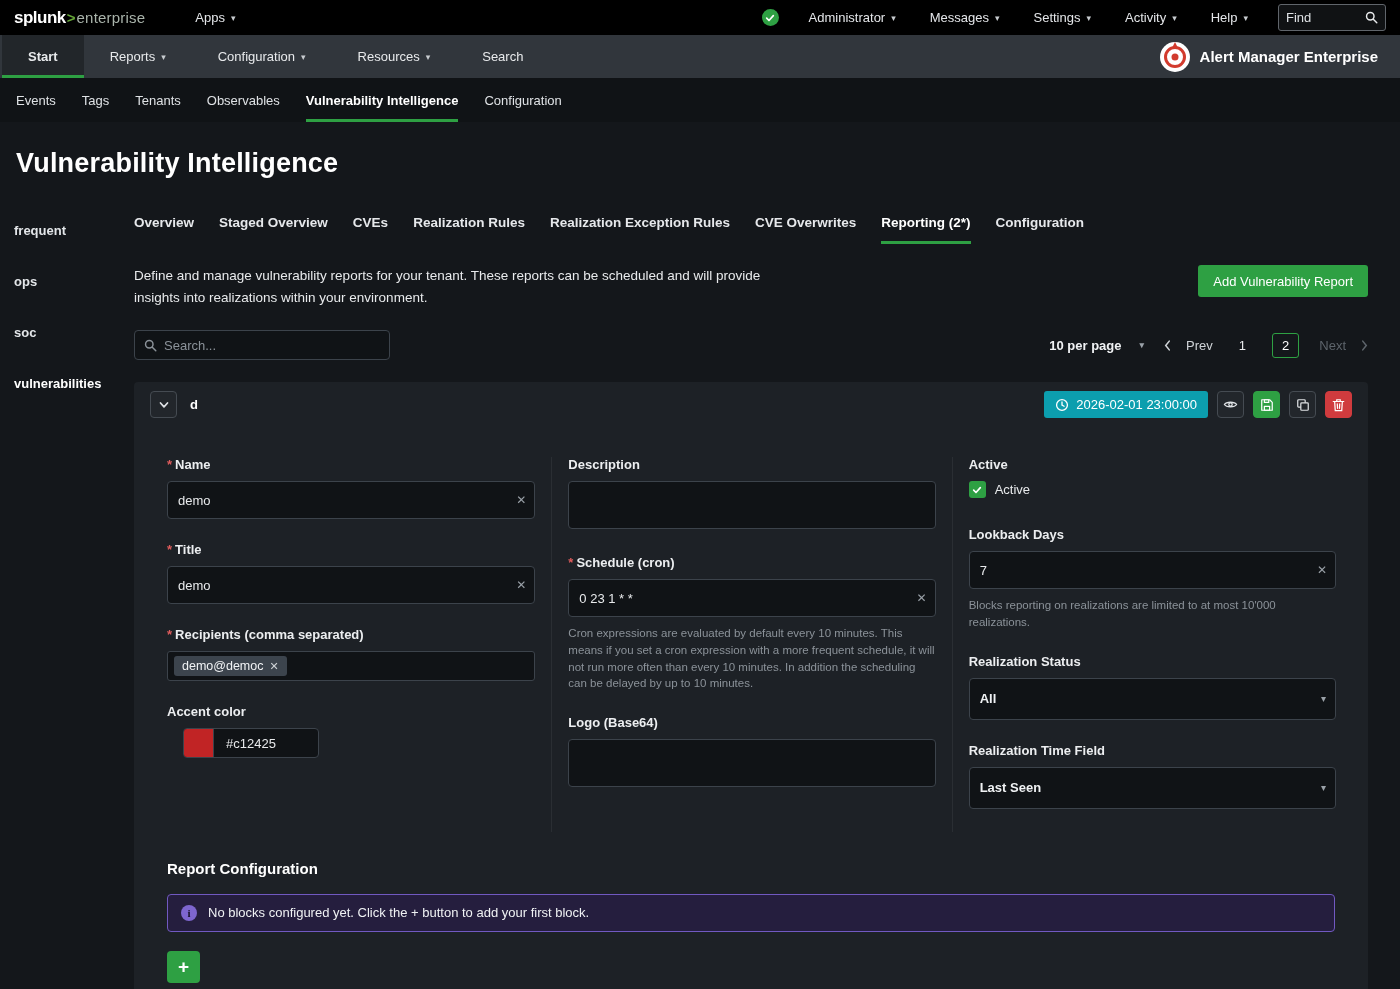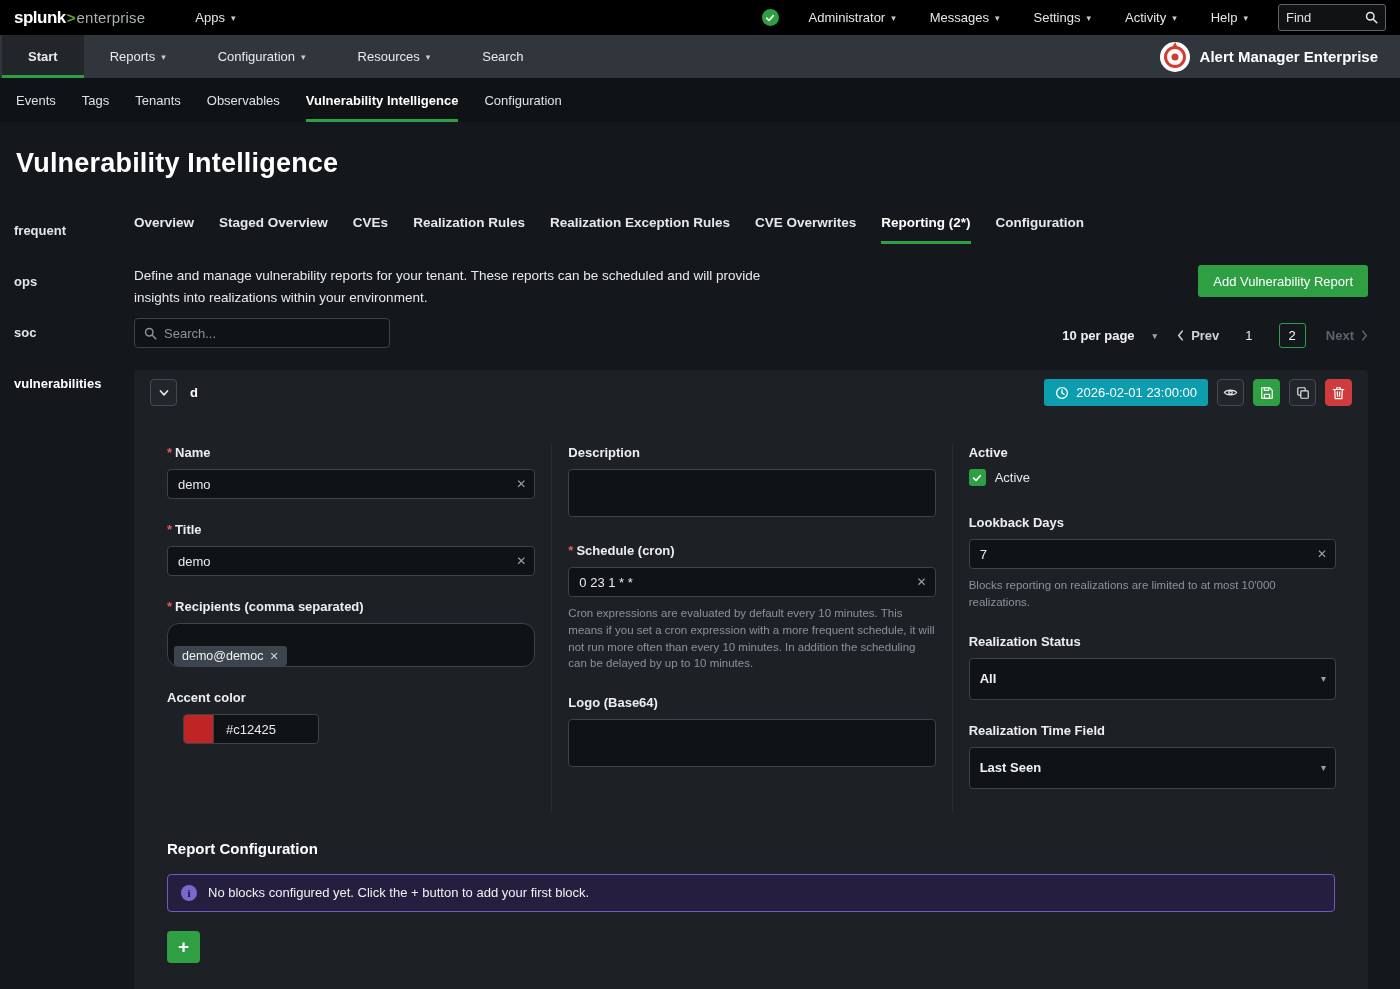--- a/index.html
+++ b/index.html
@@ -54,27 +54,27 @@
   .tabs { display:flex; gap:25px; padding-top:16px; }
   .tab { font-size:13.5px; font-weight:700; color:#e6e8eb; padding-bottom:11px; border-bottom:3px solid transparent; cursor:pointer; white-space:nowrap; }
   .tab.active { color:#fff; border-bottom-color:#2ea043; }
 
   
   .intro-row { display:flex; justify-content:space-between; align-items:flex-start; margin-top:21px; }
   .intro { width:655px; font-size:13.5px; line-height:1.6; color:#e8eaec; }
   .btn-green { background:#2ea043; color:#fff; border:none; border-radius:3px; height:32px; padding:0 15px; font-size:13px; font-weight:400; font-family:inherit; cursor:pointer; }
 
   
-  .toolbar-row { display:flex; justify-content:space-between; align-items:flex-end; margin-top:10px; }
+  .toolbar-row { display:flex; justify-content:space-between; align-items:center; margin-top:22px; }
   .search-box { display:flex; align-items:center; width:256px; height:30px; background:#101316; border:1px solid #3c434b; border-radius:4px; padding:0 9px; color:#8b9299; }
   .search-box input { flex:1; min-width:0; background:transparent; border:none; outline:none; color:#e8eaec; font-size:13px; font-family:inherit; margin-left:7px; }
   .search-box input::placeholder { color:#8b9299; }
   .pager { display:flex; align-items:center; gap:20px; }
   .per-page { display:flex; align-items:center; gap:12px; font-weight:700; color:#f0f2f4; cursor:pointer; }
-  .pager-btn { display:flex; align-items:center; gap:7px; color:#cfd3d7; cursor:pointer;font-weight:bold; }
+  .pager-btn { display:flex; align-items:center; gap:15px; color:#cfd3d7; cursor:pointer; }
   .pager-btn.disabled { color:#5d646b; cursor:default; }
   .page-num { color:#e8eaec; padding:4px 6px; cursor:pointer; }
   .page-num.current { border:1px solid #2ea043; border-radius:3px; padding:4px 9px; color:#fff; }
 
   
   .card { background:#1d2126; border-radius:4px; margin-top:22px; padding-bottom:30px; }
   .card-header { display:flex; align-items:center; padding:9px 16px; }
   .icon-btn { width:27px; height:27px; border-radius:4px; display:flex; align-items:center; justify-content:center; cursor:pointer; border:1px solid #454b52; background:#22262b; color:#dfe2e5; }
   .icon-btn.green { background:#2ea043; border-color:#2ea043; color:#fff; }
   .icon-btn.red { background:#d03b3e; border-color:#d03b3e; color:#fff; }
@@ -83,24 +83,24 @@
   .badge-teal { display:flex; align-items:center; gap:7px; background:#0c9eae; color:#fff; height:27px; padding:0 11px; border-radius:3px; font-size:13px; cursor:default; }
 
   
   .form-grid { display:grid; grid-template-columns:1fr 1fr 1fr; padding:30px 16px 0 17px; }
   .fcol { padding:0 16px; min-width:0; }
   .fcol + .fcol { border-left:1px solid #2a2e33; }
   .field { margin-bottom:23px; }
   .flabel { font-size:13px; font-weight:700; color:#eceef0; margin-bottom:9px; display:flex; align-items:baseline; gap:2px; }
   .req { color:#e05c5c; font-weight:700; margin-right:1px; }
   .tinput { position:relative; }
-  .tinput input { width:100%; height:30px; background:#101316; border:1px solid #3c434b; border-radius:4px; color:#e8eaec; font-size:13px; padding:0 28px 0 10px; font-family:inherit; outline:none; }
+  .tinput input { width:100%; height:38px; background:#101316; border:1px solid #3c434b; border-radius:4px; color:#e8eaec; font-size:13px; padding:0 28px 0 10px; font-family:inherit; outline:none; }
   .clear-x { position:absolute; right:9px; top:50%; transform:translateY(-50%); color:#9aa1a8; font-size:12px; cursor:pointer; line-height:1; }
   textarea.tarea { width:100%; height:48px; background:#101316; border:1px solid #3c434b; border-radius:4px; resize:none; outline:none; font-family:inherit; color:#e8eaec; font-size:13px; padding:6px 10px; }
-  .chip-input { display:flex; align-items:flex-end; height:44px; background:#101316; border:1px solid #3c434b; border-radius:12px; padding:0 6px; }
+  .chip-input { display:flex; align-items:center; height:30px; background:#101316; border:1px solid #3c434b; border-radius:3px; padding:0 6px; }
   .chip { display:flex; align-items:center; gap:6px; background:#3c444d; color:#f0f2f4; border-radius:3px; padding:3px 8px; font-size:12.5px; }
   .chip .chip-x { font-size:11px; color:#cfd3d7; cursor:pointer; }
   .color-input { display:flex; align-items:center; width:136px; height:30px; border:1px solid #3c434b; border-radius:4px; background:#101316; overflow:hidden; cursor:pointer;margin-left:16px; }
   .swatch { width:30px; height:100%; flex:0 0 30px; border-right:1px solid #3c434b; }
   .color-text { padding:0 12px; font-size:13px; color:#e8eaec; }
   .help-text { font-size:11.5px; line-height:1.45; color:#8b9299; margin-top:8px; }
   .check-row { display:flex; align-items:center; gap:9px; margin-top:2px; }
   .checkbox { width:17px; height:17px; background:#2ea043; border-radius:3px; display:flex; align-items:center; justify-content:center; cursor:pointer; }
   .check-label { font-size:13px; color:#e8eaec; }
   .select { position:relative; height:42px; background:#101316; border:1px solid #3c434b; border-radius:4px; display:flex; align-items:center; padding:0 26px 0 10px; cursor:pointer; }

